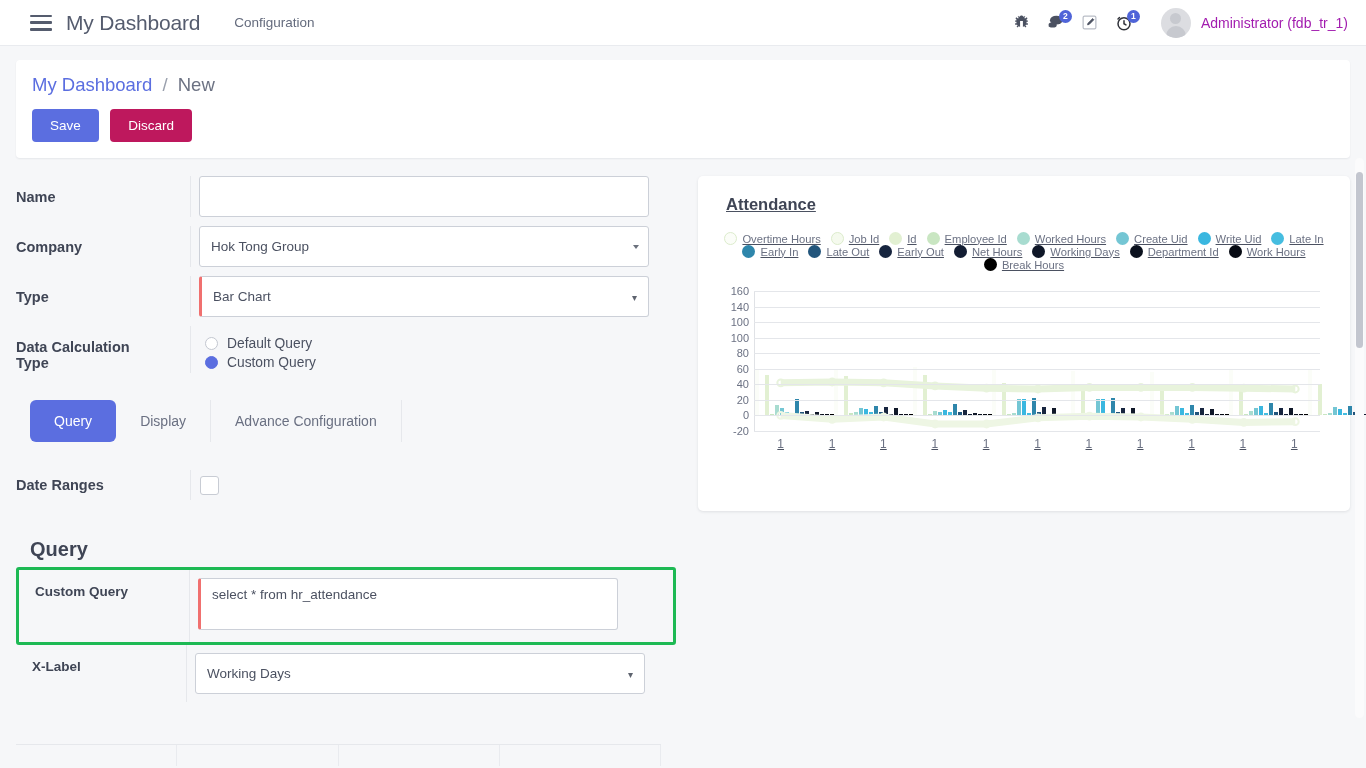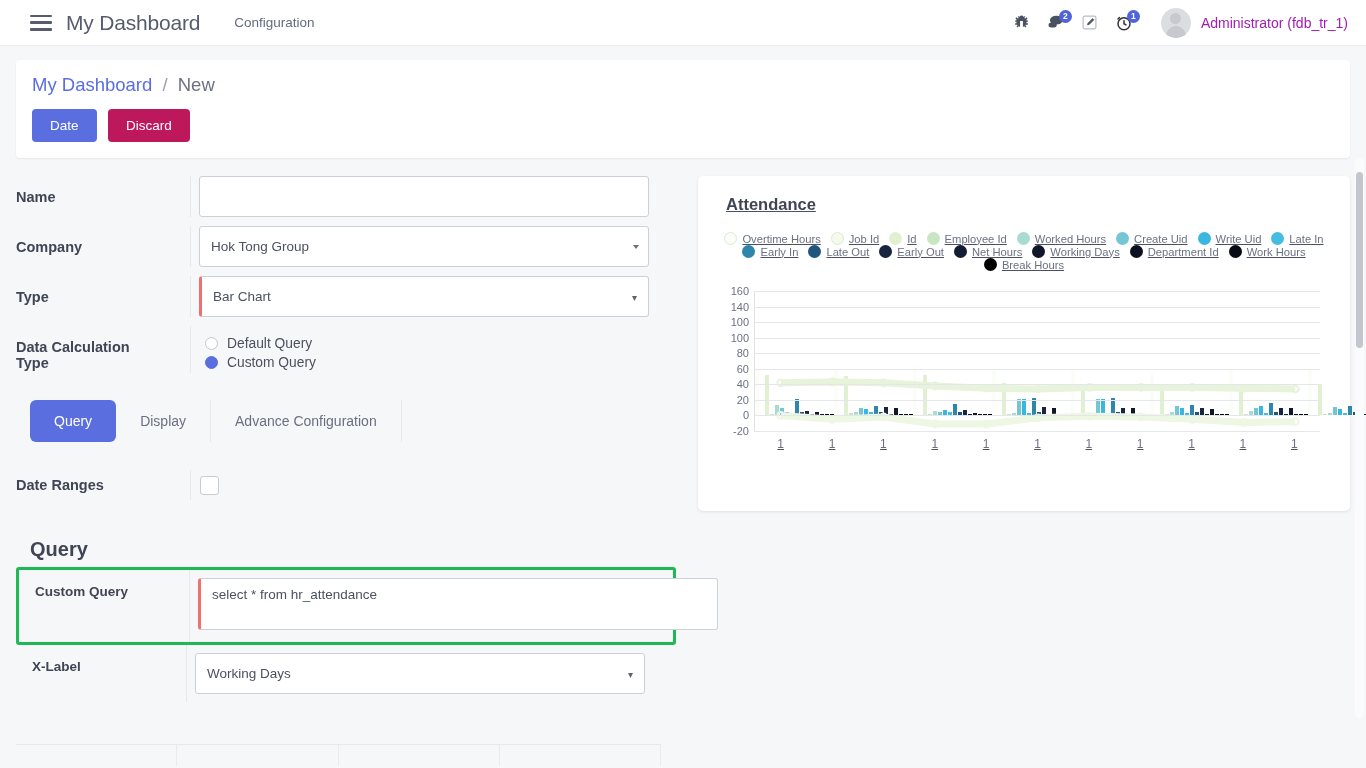--- a/index.html
+++ b/index.html
@@ -103,21 +103,21 @@
 
   .sectiontitle{ font-size:20px; color:#3f4555; font-weight:700;
                  margin:38px 0 6px 14px; }
 
   .qbox{ border:3px solid #1db954; border-radius:3px; }
   .qrow{ display:flex; align-items:stretch; min-height:56px; }
   .qlabel{ width:170px; flex:none; font-size:13.5px; font-weight:700; color:#3f4555;
            padding:14px 0 0 16px; }
   .qctl{ flex:1; border-left:1px solid #e6e8ec; padding:8px 0 8px 8px; }
   .ta{
-    width:520px; height:52px; border:1px solid #ccd0d8; border-left:3px solid #f0706f;
+    width:420px; height:52px; border:1px solid #ccd0d8; border-left:3px solid #f0706f;
     border-radius:3px; background:#fff; font-size:13.5px; color:#4b5161;
     padding:7px 11px; font-family:inherit; resize:none; outline:none; line-height:1.3;
   }
   .xrow{ display:flex; align-items:flex-start; margin-top:0; }
 
   
   .chartcard{
     background:#fff; border-radius:5px; box-shadow:0 1px 3px rgba(20,25,40,.10);
     padding:14px 16px 10px 16px; width:652px; height:335px; position:relative;
   }
@@ -192,21 +192,21 @@
     <div class="username">Administrator (fdb_tr_1)</div>
   </div>
 </div>
 
 <div class="crumbcard">
   <div class="crumb">
     <span class="lnk">My Dashboard</span>
     <span class="sep">/</span>
     <span class="cur">New</span>
   </div>
-  <button class="btn btn-save">Date</button>
+  <button class="btn btn-save">Save</button>
   <button class="btn btn-discard">Discard</button>
 </div>
 
 <div class="content">
 
   <div class="leftcol">
 
     <div class="frow">
       <div class="flabel">Name</div>
       <div class="fctl">

